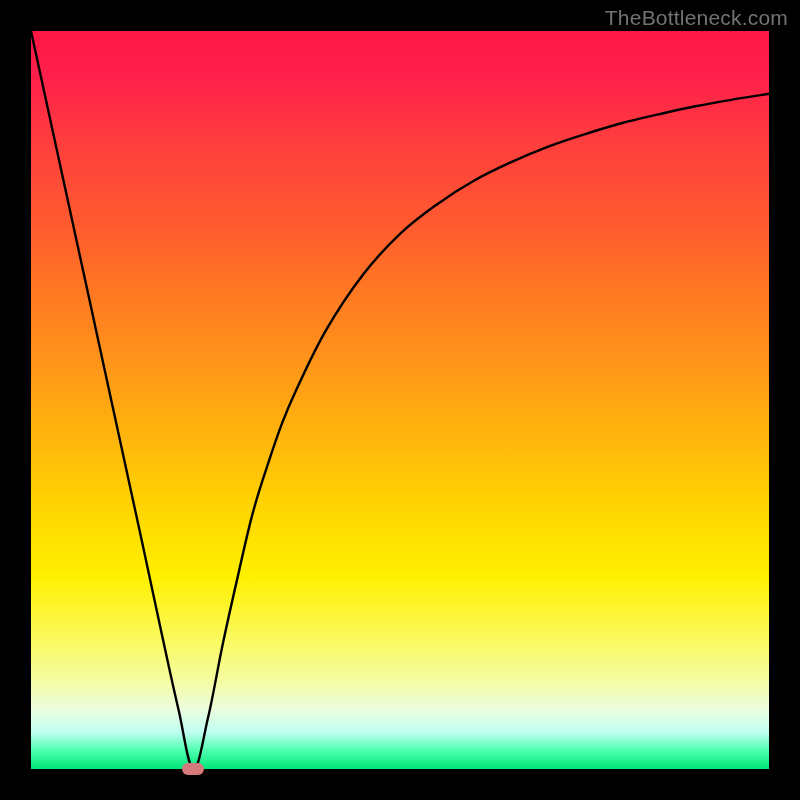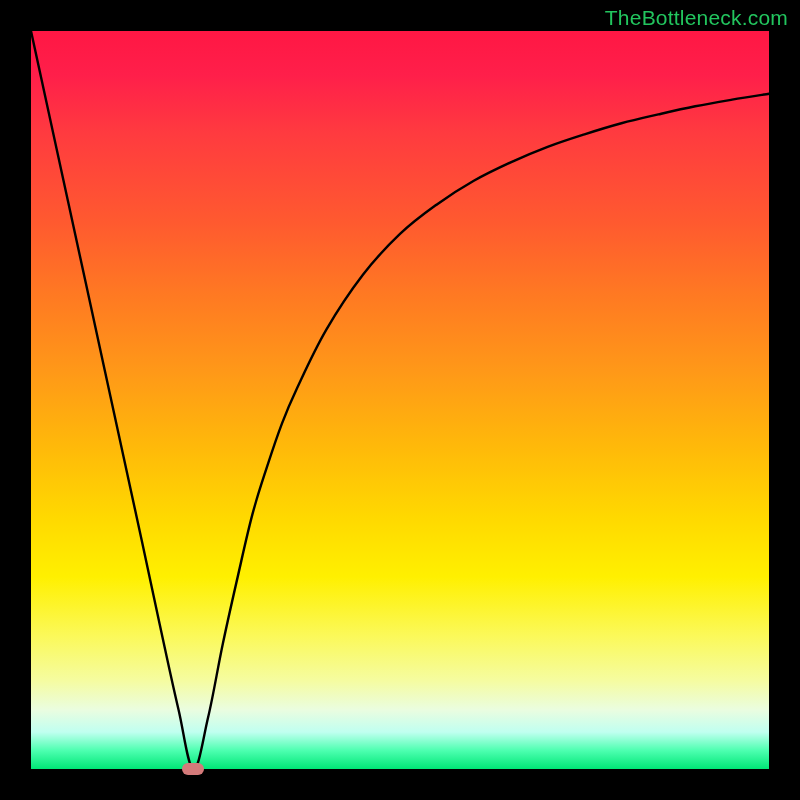--- a/index.html
+++ b/index.html
@@ -41,21 +41,21 @@
       #eafde0 92%,
       #c0fff0 95%,
       #4dffb0 97.5%,
       #00e676 100%
     );
   }
   .watermark {
     position: absolute;
     top: 6px;
     right: 12px;
-    color: #22c55e;
+    color: #737373;
     font-size: 21px;
     font-weight: 500;
     letter-spacing: 0.2px;
     user-select: none;
   }
   svg.curve {
     position: absolute;
     left: 0;
     top: 0;
     width: 100%;

